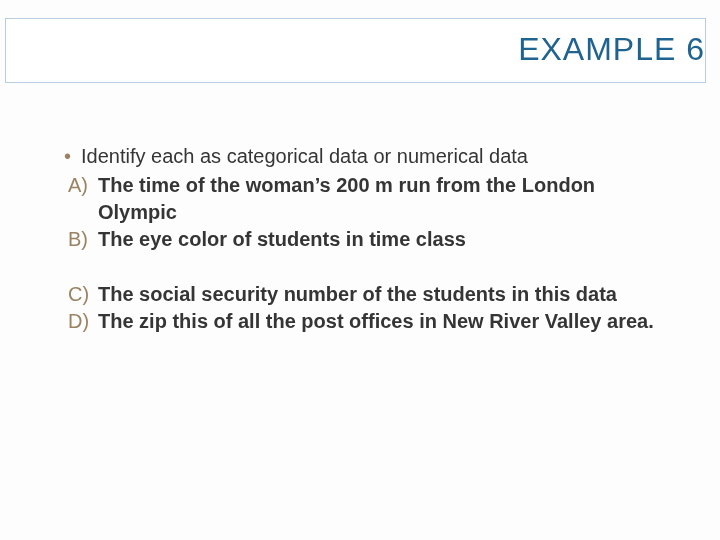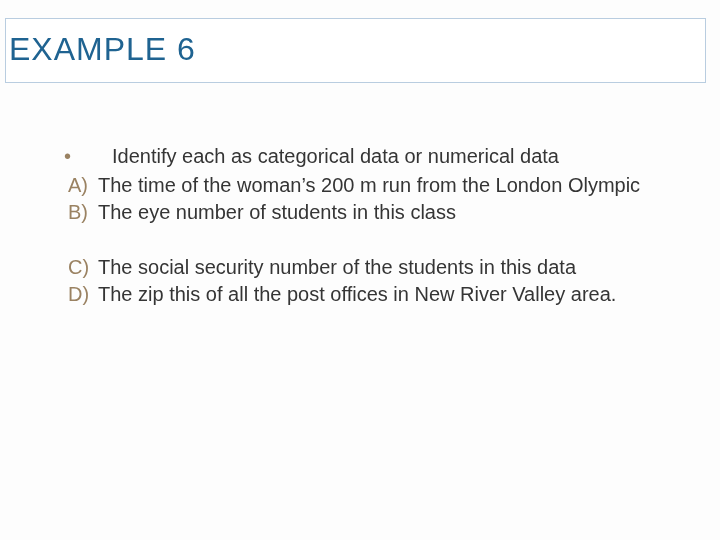--- a/index.html
+++ b/index.html
@@ -14,21 +14,21 @@
   .slide {
     width: 100%;
     height: 100%;
     padding: 0;
   }
   .title-box {
     margin: 18px 14px 0 5px;
     border: 1px solid #b9cde0;
     background: #ffffff;
     padding: 12px 0 14px 3px;
-    text-align: left;
+    text-align: right;
   }
   .title-box h1 {
     font-size: 32px;
     font-weight: 400;
     letter-spacing: 1px;
     color: #1f6391;
     font-family: Arial, Helvetica, sans-serif;
   }
   .content {
     margin: 60px 60px 0 68px;
@@ -43,36 +43,36 @@
   }
   .bullet-dot {
     color: #9a8262;
     font-size: 20px;
     line-height: 1.35;
     margin-right: 10px;
     margin-left: -4px;
   }
   .bullet-text {
     flex: 1;
-    margin-left: 31px;
   }
   .letter-row {
     display: flex;
     align-items: flex-start;
     margin-left: 0px;
   }
   .letter-label {
     color: #9a8262;
     min-width: 30px;
     font-size: 20px;
     line-height: 1.35;
   }
   .letter-text {
     flex: 1;
     color: #353535;
+    font-weight: bold;
   }
   .gap {
     height: 28px;
   }
 </style>
 </head>
 <body>
 
 <div class="slide">
 
@@ -87,21 +87,21 @@
       <span class="bullet-text">Identify each as categorical data or numerical data</span>
     </div>
 
     <div class="letter-row">
       <span class="letter-label">A)</span>
       <span class="letter-text">The time of the woman’s  200 m run from the London Olympic</span>
     </div>
 
     <div class="letter-row">
       <span class="letter-label">B)</span>
-      <span class="letter-text">The eye number of students in this class</span>
+      <span class="letter-text">The eye color of students in time class</span>
     </div>
 
     <div class="gap"></div>
 
     <div class="letter-row">
       <span class="letter-label">C)</span>
       <span class="letter-text">The social security number of the students in this data</span>
     </div>
 
     <div class="letter-row">

